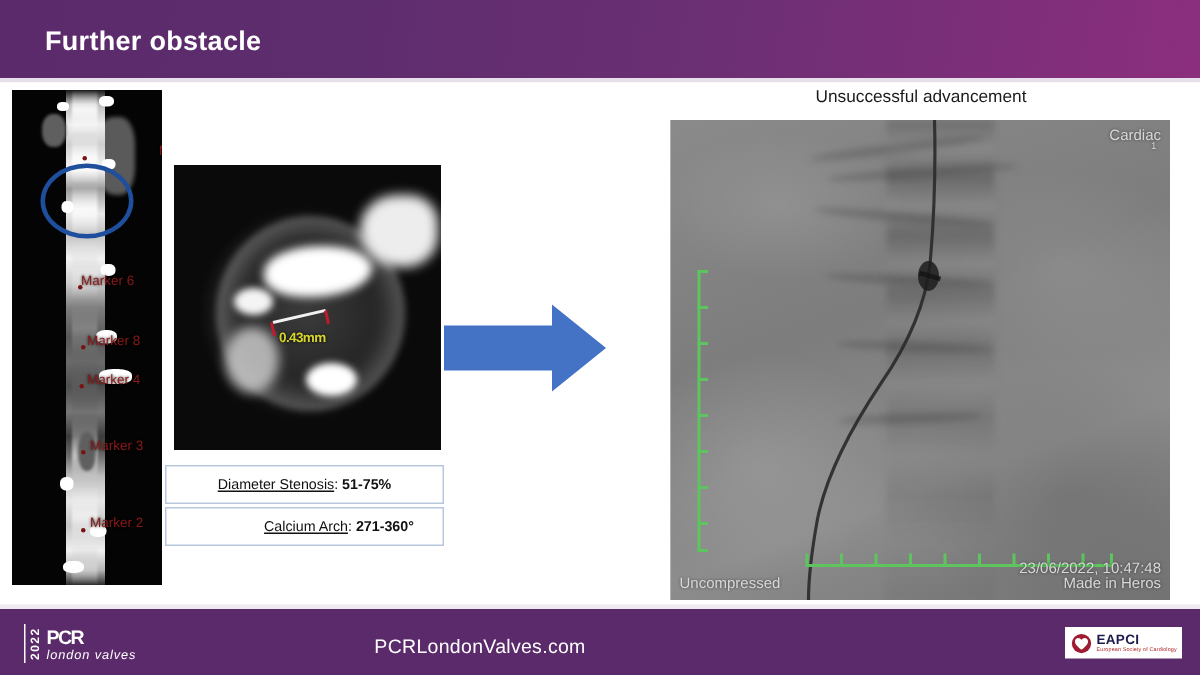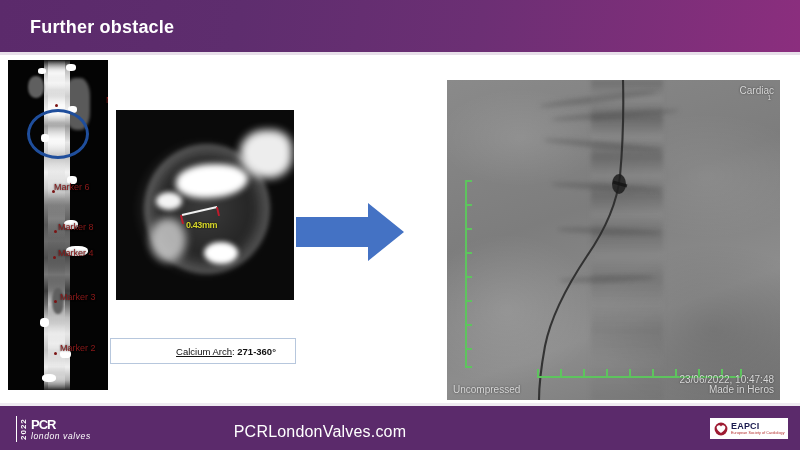--- a/index.html
+++ b/index.html
@@ -217,21 +217,21 @@
     color:#ffffff; font-size:8px; font-weight:bold; letter-spacing:1px;
     writing-mode:vertical-rl; transform:rotate(180deg);
     border-right:1px solid #ffffff; padding-right:2px; margin-right:3px;
     height:26px; display:flex; align-items:center; justify-content:center;
   }
   .logo-main { line-height:1; }
   .logo-pcr { color:#ffffff; font-size:13px; font-weight:bold; letter-spacing:-1px; }
   .logo-sub { color:#ffffff; font-size:8.5px; font-style:italic; letter-spacing:.6px; margin-top:1px; }
   .footer-url {
     position:absolute; left:0; top:17px; width:640px; text-align:center;
-    color:#ffffff; font-size:16px; letter-spacing:.2px;
+    color:#ffffff; font-size:13px; letter-spacing:.2px;
   }
   .eapci {
     position:absolute; right:12px; top:12px; width:78px; height:21px;
     background:#ffffff; display:flex; align-items:center; padding-left:4px; gap:3px;
   }
   .eapci-txt { line-height:1; }
   .eapci-name { color:#1b1b4f; font-size:9px; font-weight:bold; letter-spacing:.2px; }
   .eapci-sub { color:#b02020; font-size:3.6px; letter-spacing:.1px; margin-top:1px; }
 </style>
 </head>
@@ -287,32 +287,38 @@
     <div class="calc-5"></div>
     <div class="calc-1"></div>
     <div class="calc-2"></div>
     <div class="calc-3"></div>
     <div class="meas-line"></div>
     <div class="meas-cap l"></div>
     <div class="meas-cap r"></div>
     <div class="meas-text">0.43mm</div>
   </div>
 
+  <div class="info-box one">
+    <div class="info-txt">
+      <span class="lab">Diameter Stenosis</span><span>: </span><span class="val">51-75%</span>
+    </div>
+  </div>
   <div class="info-box two">
     <div class="info-txt">
       <span class="lab">Calcium Arch</span><span>: </span><span class="val">271-360°</span>
     </div>
   </div>
 
   <div class="arrow-wrap">
     <svg width="110" height="62" viewBox="0 0 110 62">
       <polygon points="0,16 72,16 72,2 108,31 72,60 72,46 0,46" fill="#4472c4"></polygon>
     </svg>
   </div>
 
+  <div class="fluoro-title">Unsuccessful advancement</div>
 
   <div class="fluoro">
     <div class="fl-bg"></div>
     <div class="spine"></div>
 
     <div class="rib" style="left:92px;top:16px;width:118px;transform:rotate(-7deg);"></div>
     <div class="rib" style="left:104px;top:32px;width:128px;transform:rotate(-4deg);"></div>
     <div class="rib" style="left:96px;top:62px;width:120px;transform:rotate(5deg);"></div>
     <div class="rib" style="left:104px;top:104px;width:112px;transform:rotate(3deg);"></div>
     <div class="rib" style="left:110px;top:148px;width:104px;transform:rotate(2deg);"></div>

